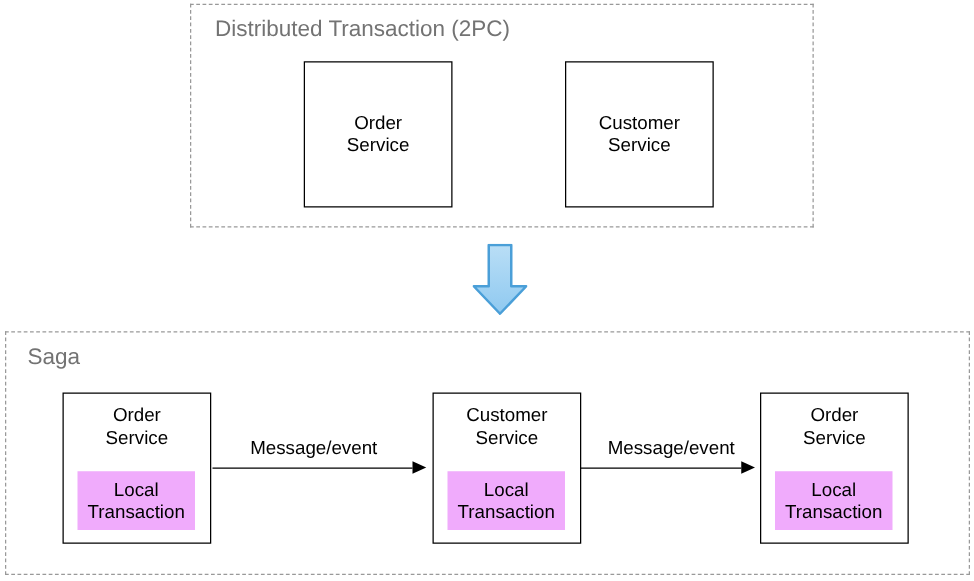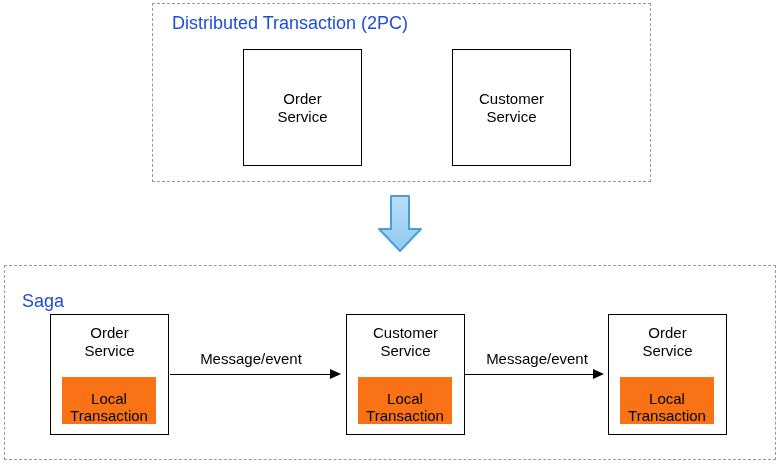--- a/index.html
+++ b/index.html
@@ -23,24 +23,24 @@
     background: #ffffff;
   }
   .group-2pc { left: 152px; top: 3px;  width: 499px; height: 179px; }
   .group-saga { left: 4px;  top: 265px; width: 772px; height: 195px; }
 
   .group-title {
     position: absolute;
     font-size: 18px;
     line-height: 22px;
     white-space: nowrap;
-    color: #1d4ed8;
+    color: #737373;
   }
   .group-2pc .group-title { left: 19px; top: 8px; }
-  .group-saga .group-title { left: 17px; top: 24px; }
+  .group-saga .group-title { left: 17px; top: 8px; }
 
   
   .service-box {
     position: absolute;
     width: 119px;
     border: 1.5px solid #000000;
     background: #ffffff;
   }
   .service-box.centered {
     height: 117px;
@@ -74,23 +74,23 @@
   .saga-node-2 { left: 341px; }
   .saga-node-3 { left: 603px; }
   .saga-node .service-label { margin-top: 9px; }
 
   .local-box {
     position: absolute;
     left: 11px;
     top: 62px;
     width: 94px;
     height: 47px;
-    background: #f97316; 
+    background: #f0abfc; 
     display: flex;
-    align-items: flex-end;
+    align-items: center;
     justify-content: center;
   }
   .local-label {
     display: block;
     width: 90px;
     text-align: center;
     font-size: 15px;
     line-height: 17px;
   }
 

